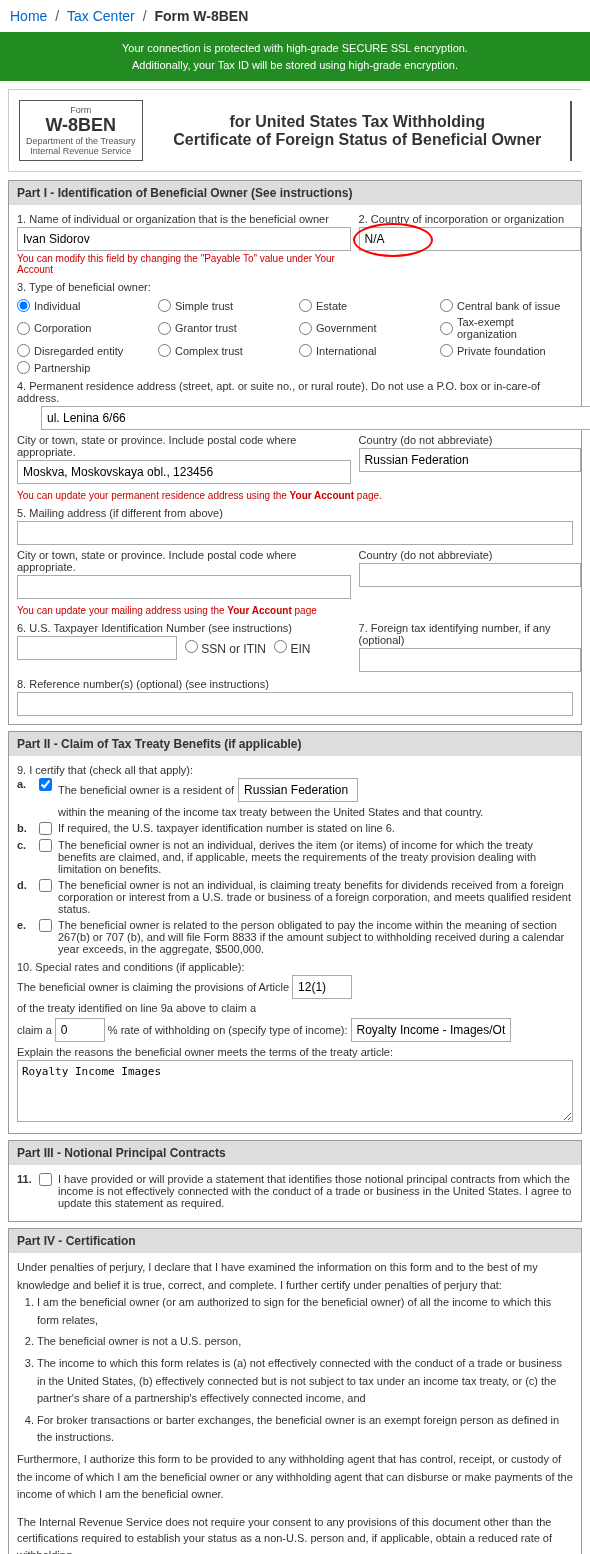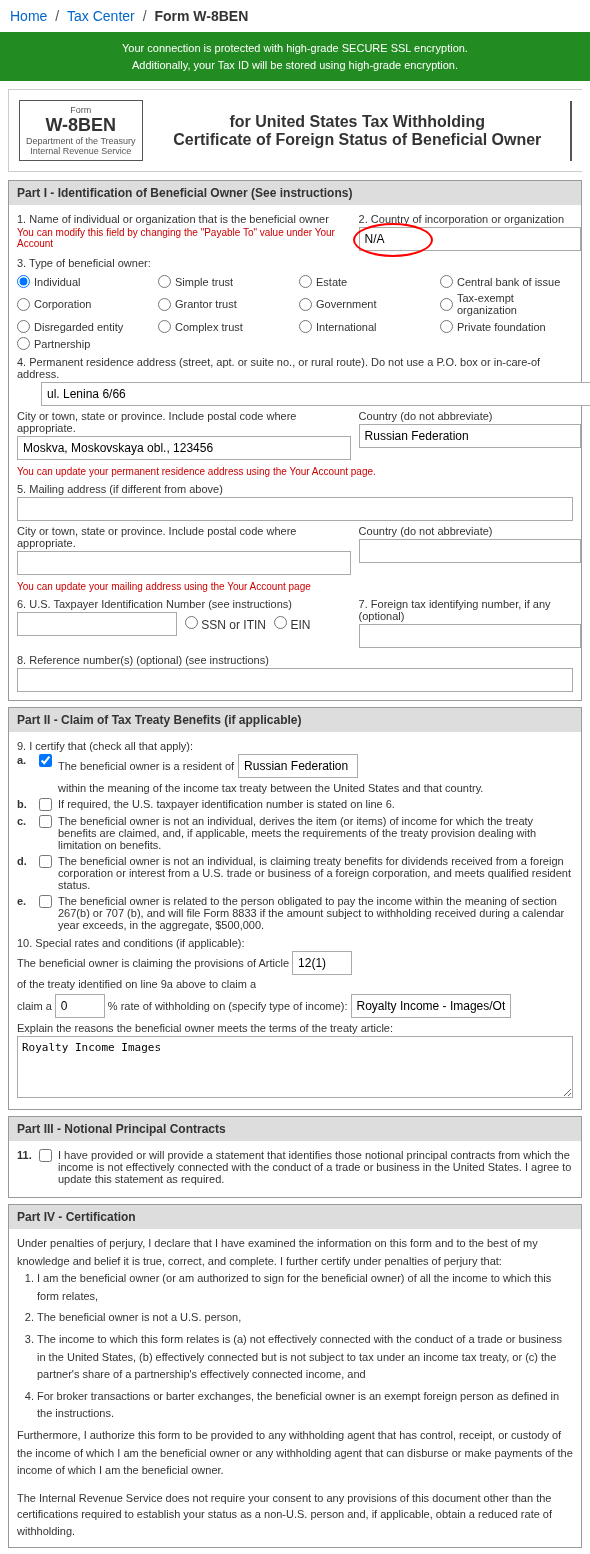--- a/index.html
+++ b/index.html
@@ -60,21 +60,21 @@
     .rate-row { display: flex; align-items: center; flex-wrap: wrap; gap: 3px; font-size: 11px; margin-bottom: 4px; }
 
     .certify-row { display: flex; align-items: flex-start; gap: 6px; margin-bottom: 4px; font-size: 11px; }
     .cert-letter { font-weight: bold; min-width: 16px; }
 
     .part4-text { font-size: 11px; line-height: 1.6; padding: 6px 8px; }
 
     .irs-note { font-size: 11px; line-height: 1.5; padding: 4px 8px 8px 8px; }
 
     .address-note { font-size: 10px; color: #cc0000; margin-top: 2px; }
-    .address-note a { color: #cc0000; }
+    .address-note a { color: #cc0000; font-weight: bold; }
 
     .ssn-row { display: flex; align-items: center; gap: 8px; }
     .ssn-input { flex: 0 0 200px; }
   </style>
 </head>
 <body>
 
 <div class="breadcrumb">
   <a>Home</a>
   <span class="separator"> / </span>
@@ -103,20 +103,21 @@
 </div>
 
 <div class="section">
   <div class="section-header">Part I - Identification of Beneficial Owner (See instructions)</div>
   <div class="section-content">
 
     
     <div class="row">
       <div class="col-60">
         <div class="field-label">1. Name of individual or organization that is the beneficial owner</div>
+        <input type="text" value="Ivan Sidorov" style="">
         <div class="input-note">You can modify this field by changing the "Payable To" value under Your Account</div>
       </div>
       <div class="col-40">
         <div class="field-label">2. Country of incorporation or organization</div>
         <div class="country-field-wrapper">
           <div class="circle-highlight"></div>
           <input type="text" value="N/A" style="">
         </div>
       </div>
     </div>

